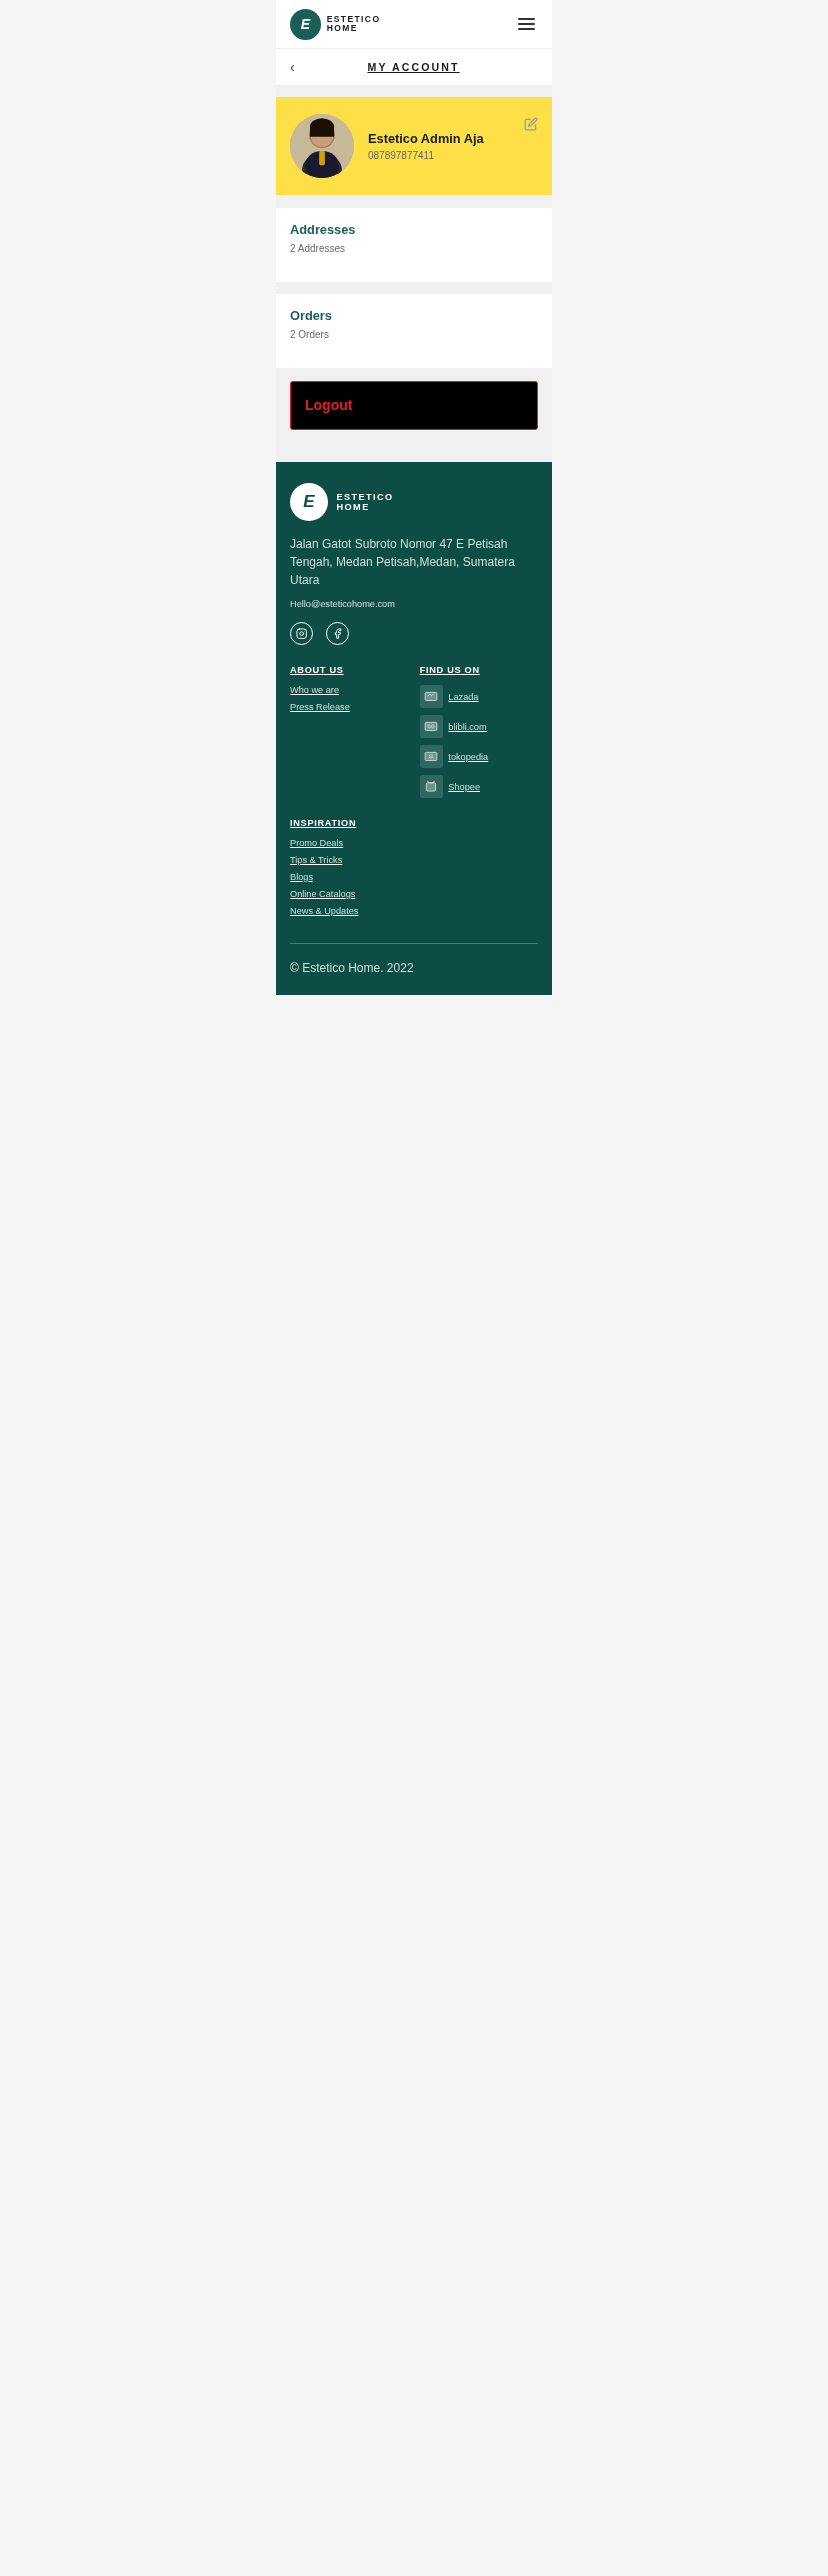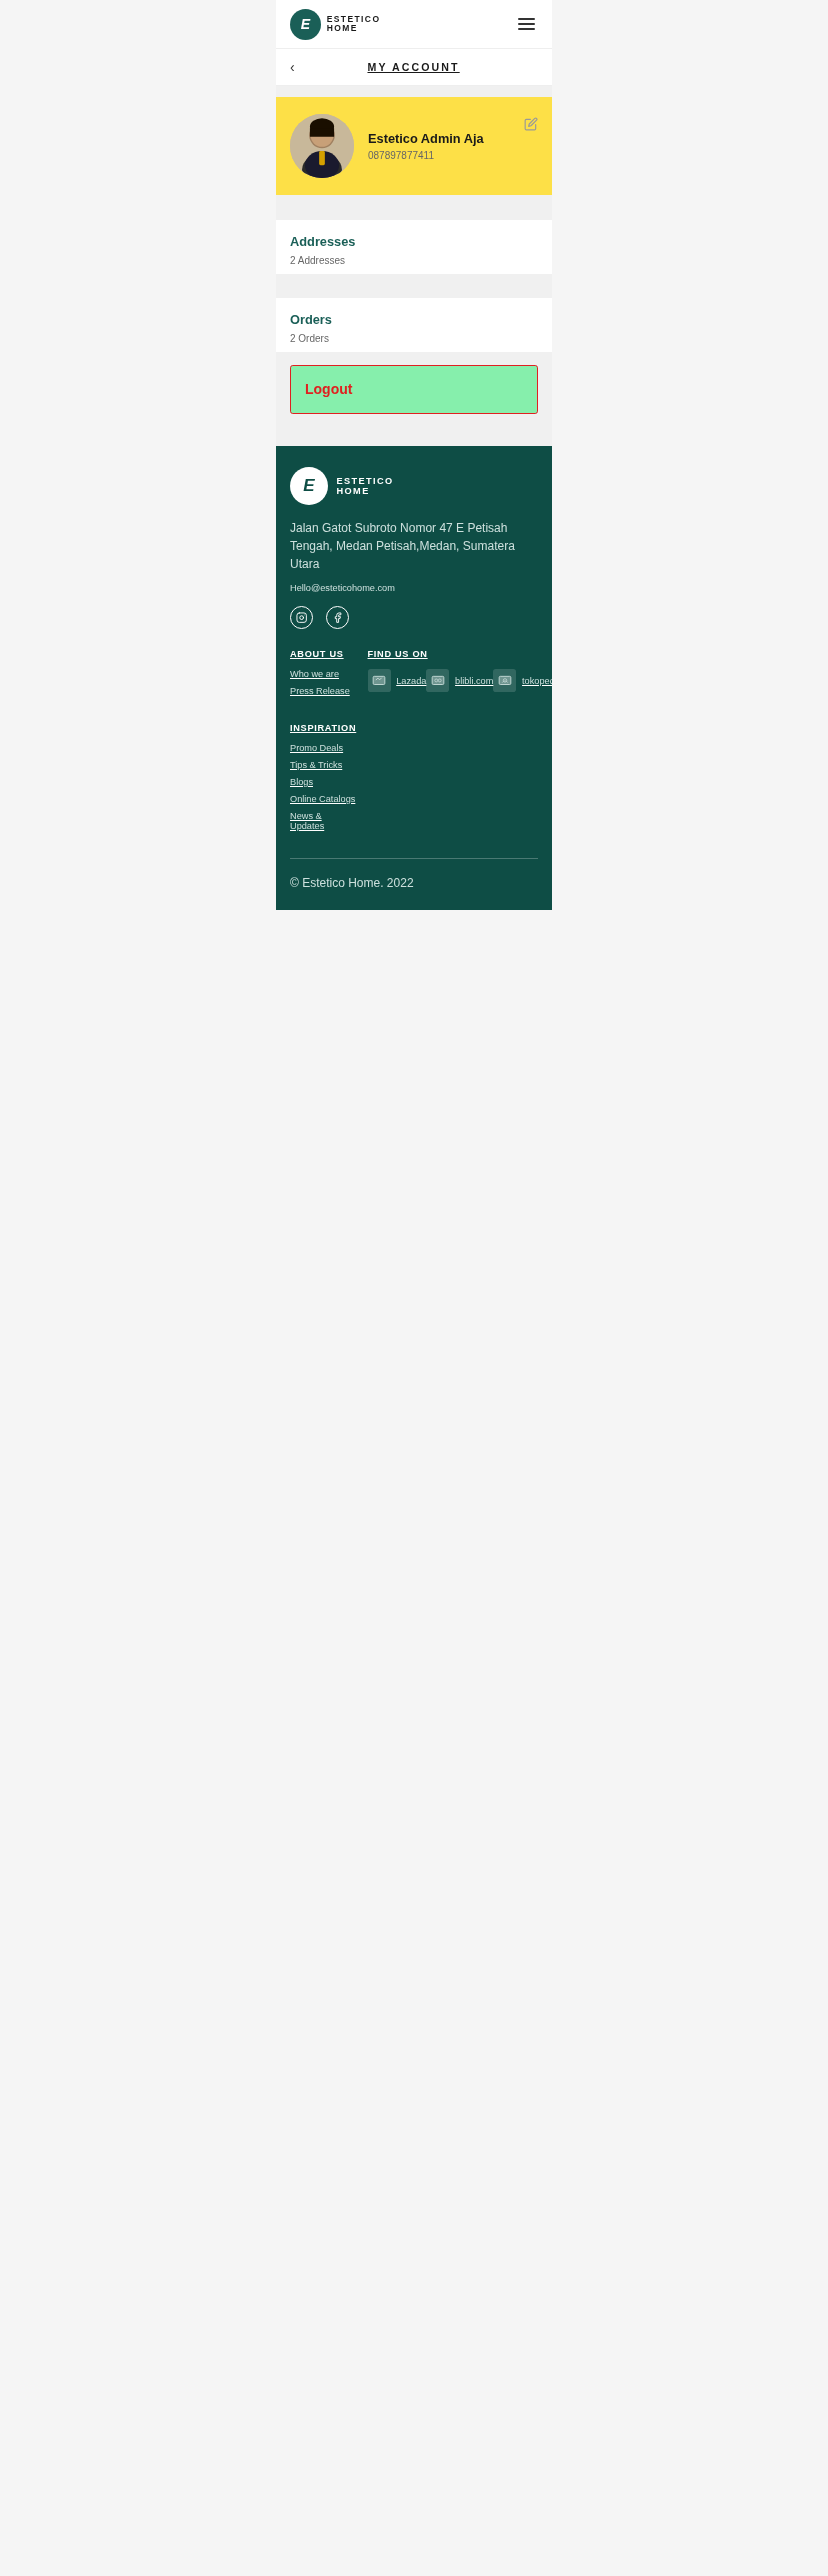--- a/index.html
+++ b/index.html
@@ -130,37 +130,37 @@
       color: #888;
       font-size: 12.8px;
       cursor: pointer;
       align-self: flex-start;
       margin-top: 2.8px;
     }
 
     
     .card {
       background: #fff;
-      margin: 12px 0 7px 0;
-      padding: 14px 14px 8px 14px;
+      margin: 0 0 7px 0;
+      padding: 14px 14px 28px 14px;
     }
     .card-title {
       font-size: 12.8px;
       font-weight: 700;
       color: #1a5f57;
       margin-bottom: 5.7px;
     }
     .card-subtitle {
       font-size: 10px;
       color: #666;
     }
 
     
     .logout-card {
-      background: #86efac;
+      background: #000000;
       margin: 0 14px 21px 14px;
       padding: 15.6px 14px;
       border: 1.4px solid #e02020;
       border-radius: 2.8px;
       cursor: pointer;
     }
     .logout-label {
       font-size: 14px;
       font-weight: 700;
       color: #e02020;
@@ -248,20 +248,22 @@
     .footer-link {
       font-size: 9.2px;
       color: #cde0dd;
       margin-bottom: 7px;
       cursor: pointer;
       display: block;
     }
 
     .find-us-logos {
       display: flex;
+      flex-direction: column;
+      gap: 7px;
     }
     .find-us-item {
       display: flex;
       align-items: center;
       gap: 5.7px;
       cursor: pointer;
     }
     .find-us-icon {
       width: 23px;
       height: 23px;

